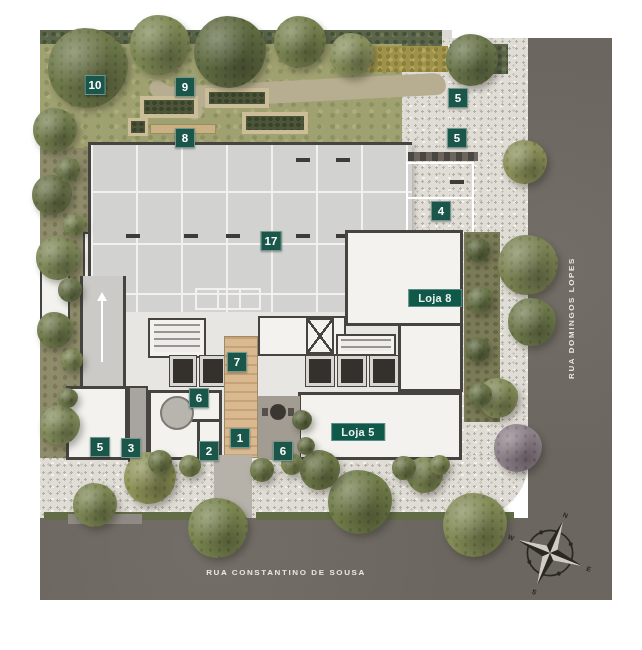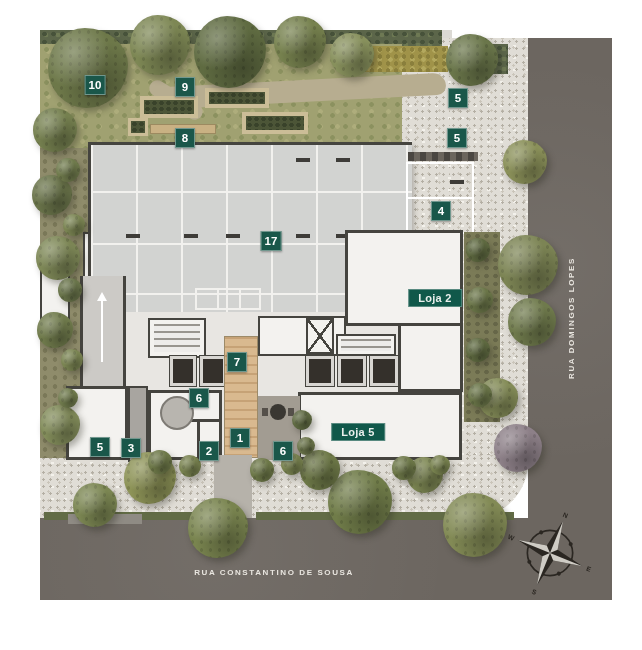--- a/index.html
+++ b/index.html
@@ -213,23 +213,23 @@
       <div class="badge" style="left: 441px; top: 211px;">4</div>
       <div class="badge" style="left: 271px; top: 241px;">17</div>
       <div class="badge" style="left: 237px; top: 362px;">7</div>
       <div class="badge" style="left: 199px; top: 398px;">6</div>
       <div class="badge" style="left: 100px; top: 447px;">5</div>
       <div class="badge" style="left: 131px; top: 448px;">3</div>
       <div class="badge" style="left: 209px; top: 451px;">2</div>
       <div class="badge" style="left: 240px; top: 438px;">1</div>
       <div class="badge" style="left: 283px; top: 451px;">6</div>
     </div>
-  <div class="shop-label" style="left:435px;top:298px;">Loja 2</div>
+  <div class="shop-label" style="left:435px;top:298px;">Loja 8</div>
   <div class="shop-label" style="left:358px;top:432px;">Loja 5</div>
-  <div class="street" style="left:164px;top:566px;width:220px;height:12px;">RUA CONSTANTINO DE SOUSA</div>
+  <div class="street" style="left:176px;top:566px;width:220px;height:12px;">RUA CONSTANTINO DE SOUSA</div>
   <div class="street" style="left:506px;top:311px;width:130px;height:14px;transform:rotate(-90deg);">RUA DOMINGOS LOPES</div>
 
   <div style="left:504px;top:507px;width:92px;height:92px;">
     <svg width="92" height="92" viewBox="0 0 110 110">
       <g transform="rotate(22 55 55)" fill="#2b2722" stroke="none">
         <circle cx="55" cy="55" r="27" fill="none" stroke="#2b2722" stroke-width="2"></circle>
         <g>
           <circle cx="74" cy="36" r="2.4"></circle>
             <circle cx="74" cy="74" r="2.4"></circle>
           <circle cx="36" cy="74" r="2.4"></circle>

